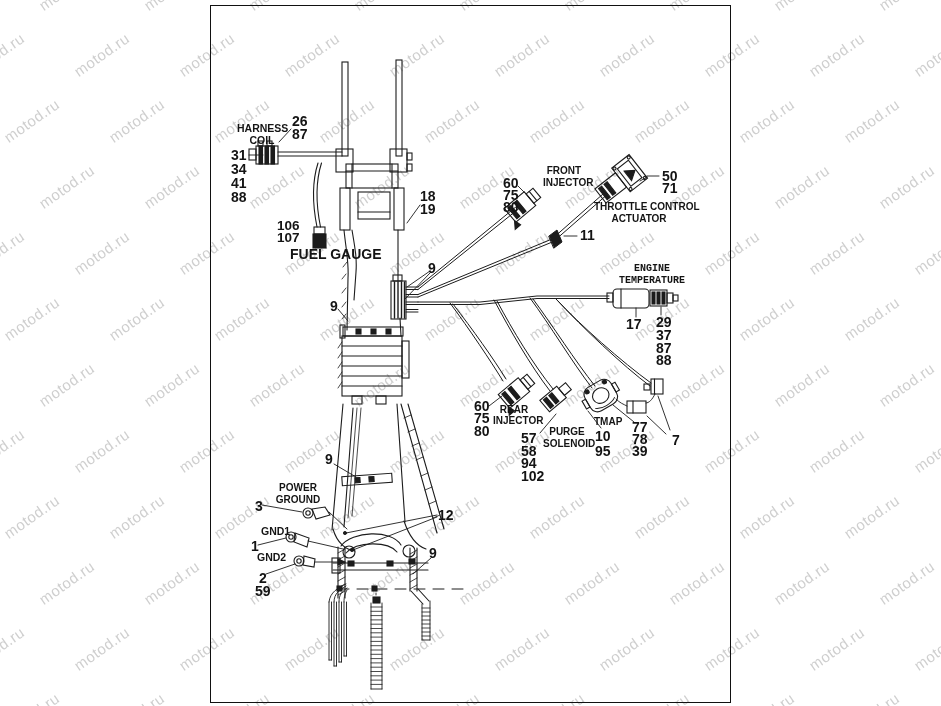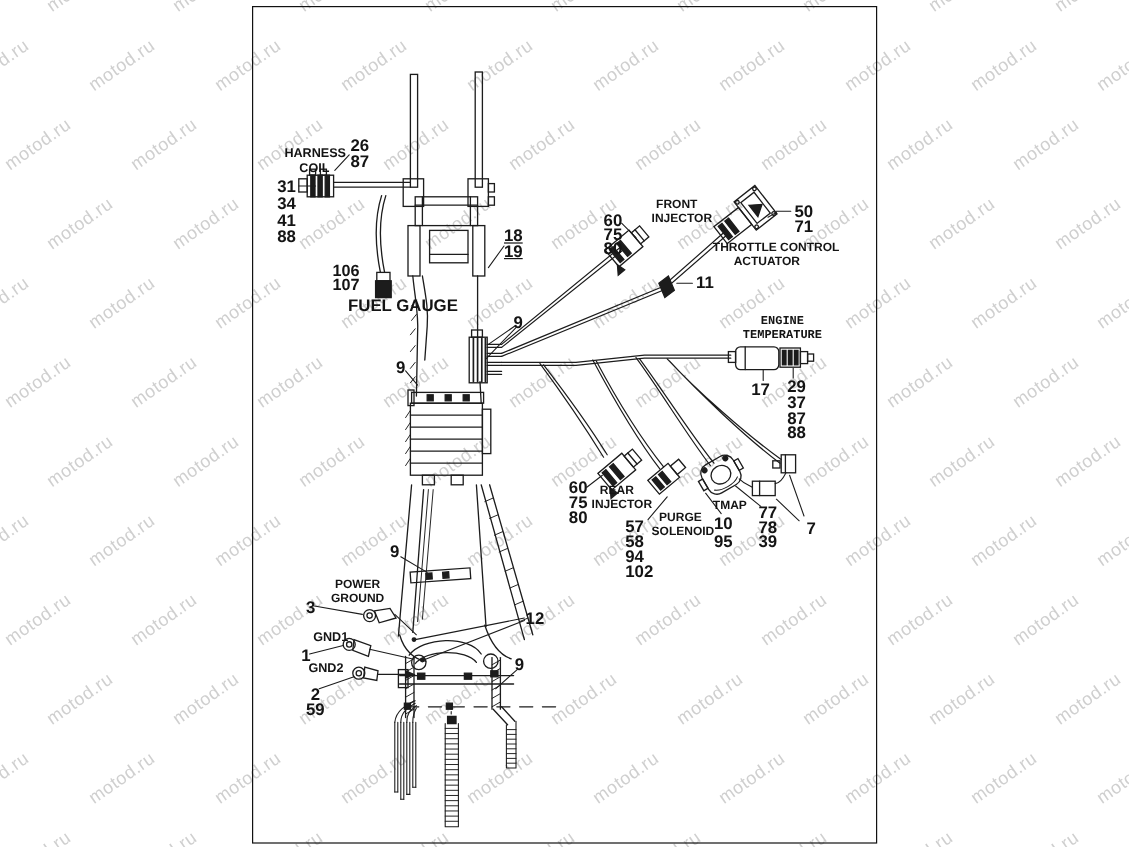--- a/index.html
+++ b/index.html
@@ -399,21 +399,21 @@
       <div class="callout" style="left: 237px; top: 122px; font-size: 10.5px; line-height: 12px; width: 50px; text-align: center;">
         <div>HARNESS</div>
         <div>COIL</div>
       </div>
       <div class="callout" style="left: 231px; top: 148px; font-size: 14px; line-height: 14px;">
         <div>31</div>
         <div>34</div>
         <div>41</div>
         <div>88</div>
       </div>
-      <div class="callout" style="left: 420px; top: 190px; font-size: 14px; line-height: 13px; text-decoration: underline;">
+      <div class="callout" style="left: 420px; top: 190px; font-size: 14px; line-height: 13px;">
         <div>18</div>
         <div>19</div>
       </div>
       <div class="callout" style="left: 277px; top: 220px; font-size: 13.5px; line-height: 12px;">
         <div>106</div>
         <div>107</div>
       </div>
       <div class="callout" style="left: 290px; top: 249px; font-size: 14px; line-height: 11px;">
         <div>FUEL GAUGE</div>
       </div>

